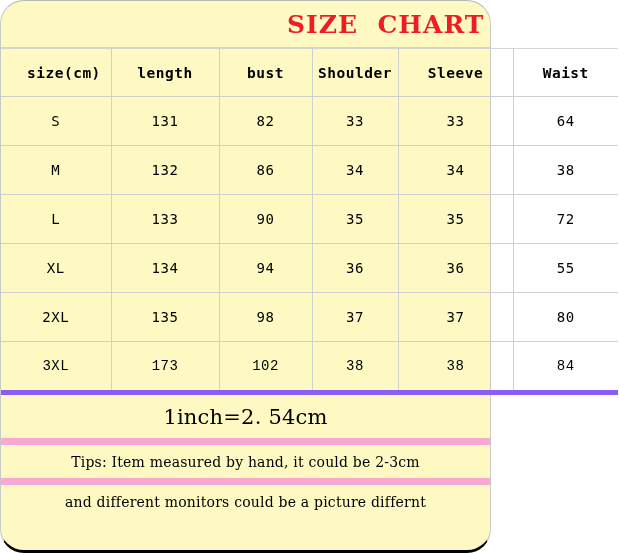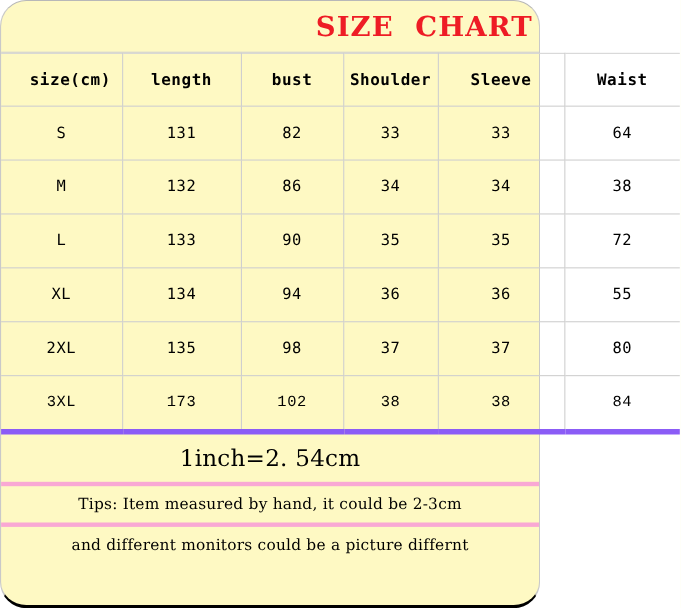--- a/index.html
+++ b/index.html
@@ -98,21 +98,21 @@
     border-right: none;
   }
 
   
   .notes {
     width: 100%;
     border-collapse: collapse;
     table-layout: fixed;
   }
   .notes td {
-    border-bottom: 4px solid #f9a8d4;
+    border-bottom: 7px solid #f9a8d4;
     text-align: center;
     vertical-align: middle;
     padding: 0;
     color: #000000;
   }
   .notes tr:last-child td { border-bottom: none; }
 
   .conv-row td {
     height: 43px;
     font-family: "DejaVu Serif", serif;

